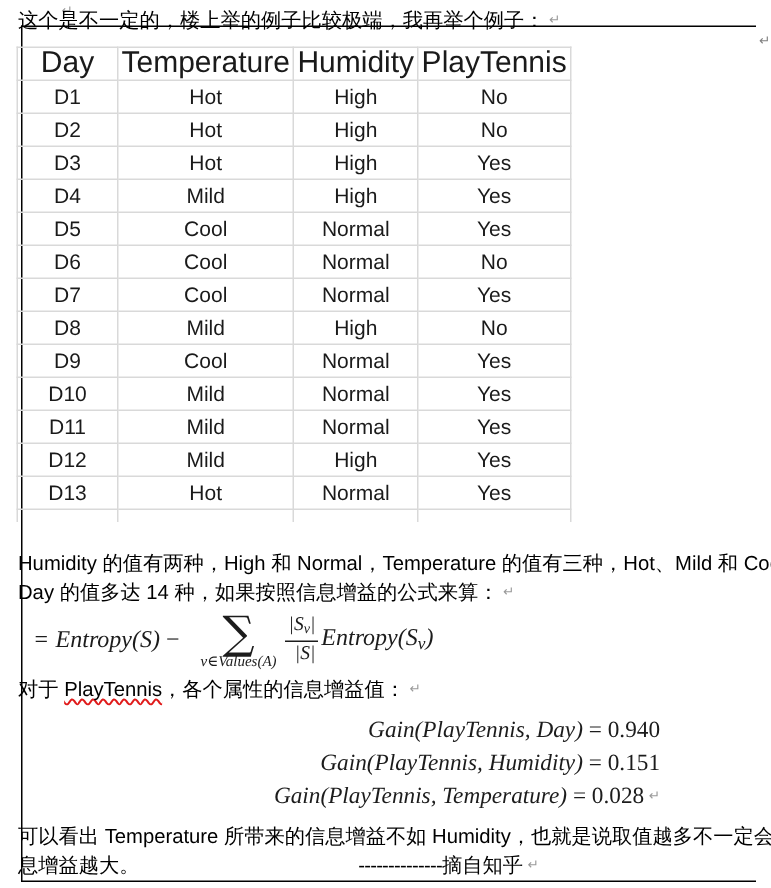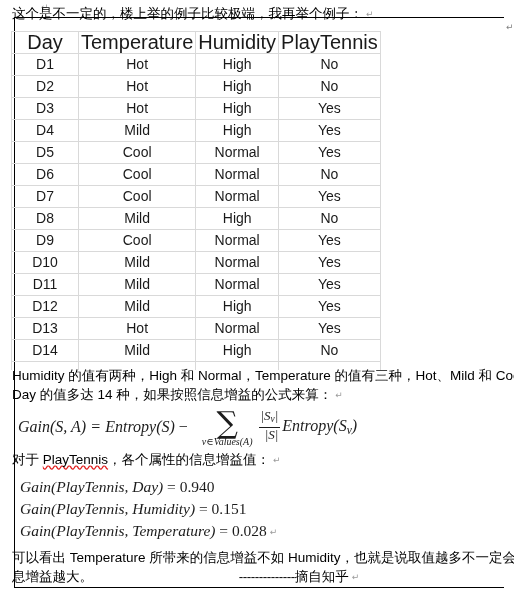--- a/index.html
+++ b/index.html
@@ -198,22 +198,21 @@
     line-height: 14px;
     padding: 0 2px;
   }
   .sub { font-size: 0.72em; vertical-align: -0.22em; }
 
   #gain-results {
     position: absolute;
     left: 0;
     top: 476px;
     width: 440px;
-    text-align: left;
-    padding-left: 20px;
+    text-align: right;
   }
   #gain-results .gain-row {
     font-family: "Liberation Serif", "DejaVu Serif", serif;
     font-style: italic;
     font-size: 15.5px;
     line-height: 22px;
     color: #1c1c1c;
     white-space: nowrap;
   }
   #gain-results .gain-row .val { font-style: normal; }
@@ -314,42 +313,35 @@
           <td>Mild</td>
           <td>High</td>
           <td>Yes</td>
         </tr>
       <tr>
           <td>D13</td>
           <td>Hot</td>
           <td>Normal</td>
           <td>Yes</td>
         </tr>
-      <tr>
-          <td>D14</td>
-          <td>Mild</td>
-          <td>High</td>
-          <td>No</td>
-        </tr>
       <tr class="spacer">
           <td></td>
           <td></td>
           <td></td>
           <td></td>
         </tr>
     </tbody>
   </table>
 
   <div class="body-par" id="par-values">
     <span>Humidity 的值有两种，High 和 Normal，Temperature 的值有三种，Hot、Mild 和 Cool，而</span>
     <span class="l2"><span>Day 的值多达 14 种，如果按照信息增益的公式来算：</span><span class="pilcrow">↵</span></span>
   </div>
 
   <div id="formula-gain" class="math">
-    <span>Gain(S, A)</span>
     <span class="op" style="padding:0 5px;">=</span>
     <span>Entropy(S)</span>
     <span class="op" style="padding:0 4px;">−</span>
     <span class="sum-block">
       <span class="sigma">∑</span>
       <span class="sum-sub">v∈Values(A)</span>
     </span>
     <span class="frac">
       <span class="top">|S<span class="sub">v</span>|</span>
       <span class="bar"></span>

